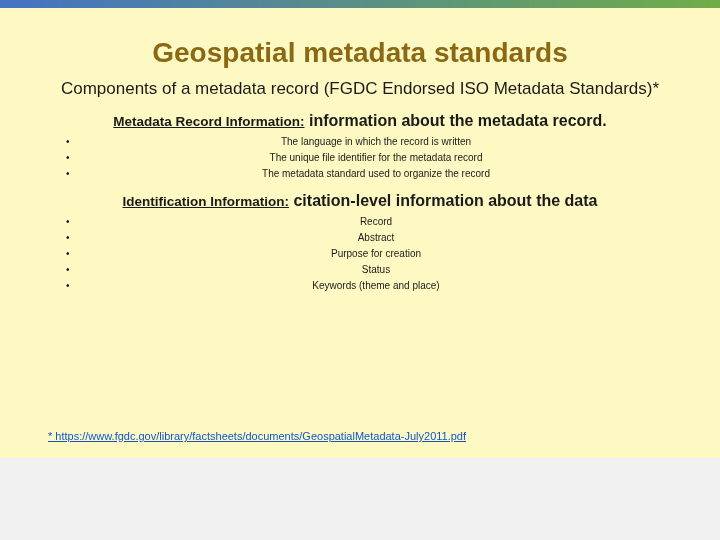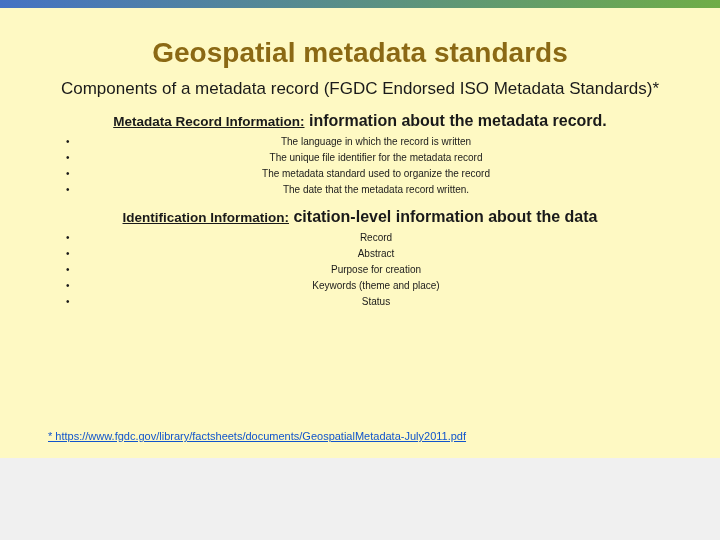--- a/index.html
+++ b/index.html
@@ -122,33 +122,32 @@
   <div class="section-block">
     <div class="section-header-line">
       <span class="section-heading">
         <span class="underline">Metadata Record Information:</span><span class="section-intro"> information about the metadata record.</span>
       </span>
     </div>
     <ul class="bullet-list">
       <li>The language in which the record is written</li>
       <li>The unique file identifier for the metadata record</li>
       <li>The metadata standard used to organize the record</li>
-      <li>The date that the metadata record written.</li>
     </ul>
   </div>
 
   <div class="section-block">
     <div class="section-header-line">
       <span class="section-heading">
         <span class="underline">Identification Information:</span><span class="section-intro"> citation-level information about the data</span>
       </span>
     </div>
     <ul class="bullet-list">
       <li>Record</li>
       <li>Abstract</li>
       <li>Purpose for creation</li>
+      <li>Status</li>
       <li>Keywords (theme and place)</li>
-      <li>Status</li>
     </ul>
   </div>
 
   <a class="footnote">* https://www.fgdc.gov/library/factsheets/documents/GeospatialMetadata-July2011.pdf</a>
 </div>
 
 </body></html>

